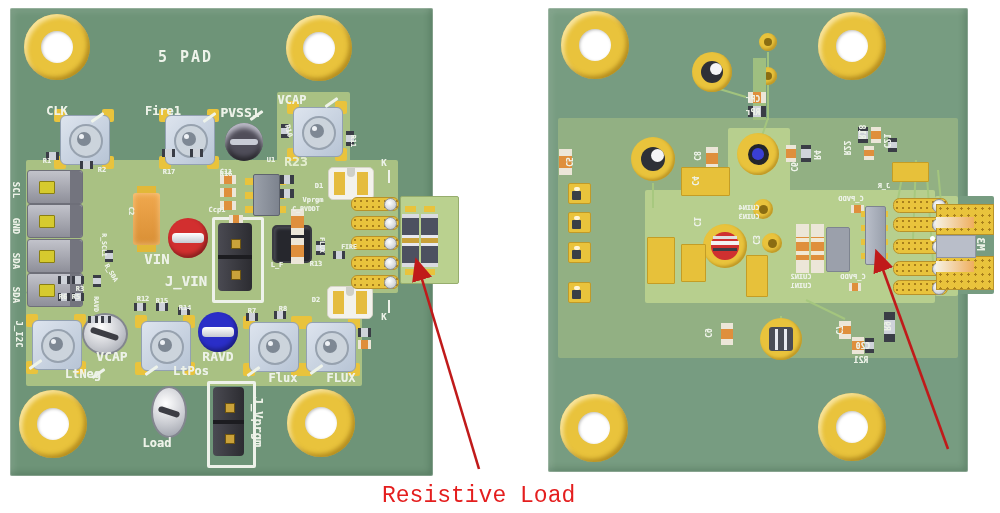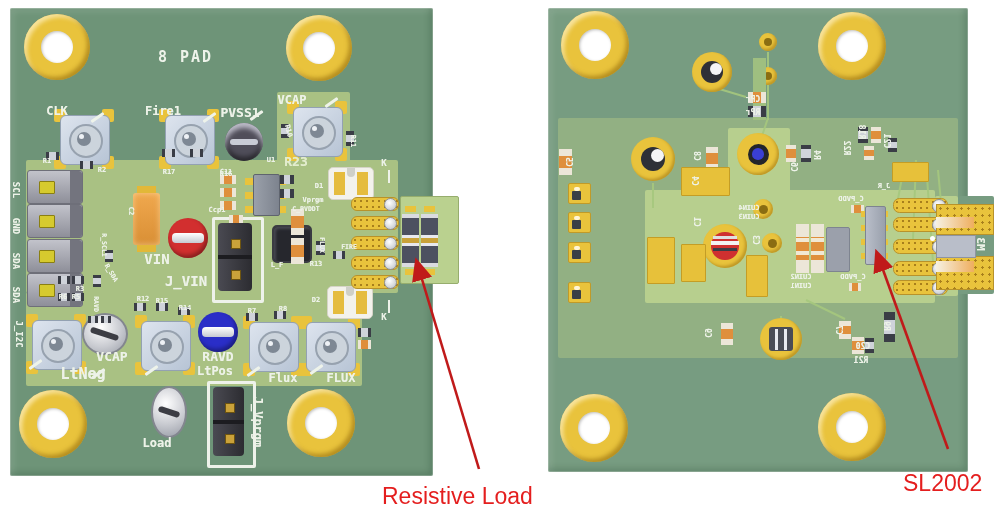--- a/index.html
+++ b/index.html
@@ -18,21 +18,21 @@
              background-size:10px 10px;}
   .dots-tab{background-image:radial-gradient(circle,#8b6d1f 1px,transparent 1.5px),
              radial-gradient(circle,rgba(255,255,255,.85) .8px,transparent 1.3px);
              background-size:7px 7px,11px 11px;background-position:0 0,3px 4px;}
   .sk{position:absolute;color:#edf2e8;font-weight:bold;white-space:pre;line-height:1;
       transform-origin:center;text-shadow:0 0 .5px rgba(240,245,235,.6);}
   .title-text{position:absolute;color:#eef3ea;font-weight:bold;}
   #t-main{left:103px;top:18px;font-size:15px;letter-spacing:.6px;}
   #t-sub{left:158px;top:48px;font-size:15px;letter-spacing:2px;}
   .ann{position:absolute;font-family:"Liberation Sans","DejaVu Sans",sans-serif;color:#e41e1e;}
-  #ann-left{left:382px;top:483px;font-size:23px;}
+  #ann-left{left:382px;top:483px;font-size:23px;font-family:Liberation Mono, monospace;}
   #ann-right{left:903px;top:470px;font-size:23px;}
   svg.ovl{position:absolute;left:0;top:0;pointer-events:none;}
 </style>
 </head>
 <body>
 
 <div id="stage">
 
   <div class="board" id="board-L"></div>
   <div class="board" id="board-R"></div>
@@ -589,22 +589,22 @@
       <span class="sk" style="left: 384px; top: 317px; font-size: 9px; transform: translate(-50%, -50%) rotate(0deg);">K</span>
       <span class="sk" style="left: 80px; top: 289px; font-size: 7px; transform: translate(-50%, -50%) rotate(0deg);">R3</span>
       <span class="sk" style="left: 63px; top: 297px; font-size: 7px; transform: translate(-50%, -50%) rotate(0deg);">R6</span>
       <span class="sk" style="left: 76px; top: 297px; font-size: 7px; transform: translate(-50%, -50%) rotate(0deg);">R5</span>
       <span class="sk" style="left: 143px; top: 299px; font-size: 7px; transform: translate(-50%, -50%) rotate(0deg);">R12</span>
       <span class="sk" style="left: 162px; top: 301px; font-size: 7px; transform: translate(-50%, -50%) rotate(0deg);">R15</span>
       <span class="sk" style="left: 185px; top: 308px; font-size: 7px; transform: translate(-50%, -50%) rotate(0deg);">R14</span>
       <span class="sk" style="left: 252px; top: 311px; font-size: 7px; transform: translate(-50%, -50%) rotate(0deg);">R7</span>
       <span class="sk" style="left: 283px; top: 309px; font-size: 7px; transform: translate(-50%, -50%) rotate(0deg);">R8</span>
       <span class="sk" style="left: 112px; top: 356px; font-size: 13px; transform: translate(-50%, -50%) rotate(0deg);">VCAP</span>
-      <span class="sk" style="left: 83px; top: 374px; font-size: 15px; transform: translate(-50%, -50%) rotate(0deg);">LtNeg</span>
-      <span class="sk" style="left: 191px; top: 371px; font-size: 12px; transform: translate(-50%, -50%) rotate(0deg); margin-left: 24px;">LtPos</span>
+      <span class="sk" style="left: 83px; top: 374px; font-size: 12px; transform: translate(-50%, -50%) rotate(0deg);">LtNeg</span>
+      <span class="sk" style="left: 191px; top: 371px; font-size: 12px; transform: translate(-50%, -50%) rotate(0deg);">LtPos</span>
       <span class="sk" style="left: 218px; top: 356px; font-size: 13px; transform: translate(-50%, -50%) rotate(0deg);">RAVD</span>
       <span class="sk" style="left: 283px; top: 378px; font-size: 12px; transform: translate(-50%, -50%) rotate(0deg);">Flux</span>
       <span class="sk" style="left: 341px; top: 378px; font-size: 12px; transform: translate(-50%, -50%) rotate(0deg);">FLUX</span>
       <span class="sk" style="left: 157px; top: 443px; font-size: 12px; transform: translate(-50%, -50%) rotate(0deg);">Load</span>
       <span class="sk" style="left: 288px; top: 131px; font-size: 7px; transform: translate(-50%, -50%) rotate(75deg);">R10</span>
       <span class="sk" style="left: 352px; top: 141px; font-size: 7px; transform: translate(-50%, -50%) rotate(90deg);">R11</span>
       <span class="sk" style="left: 130px; top: 211px; font-size: 7px; transform: translate(-50%, -50%) rotate(90deg);">C2</span>
       <span class="sk" style="left: 104px; top: 245px; font-size: 6.5px; transform: translate(-50%, -50%) rotate(90deg);">R_SCL1</span>
       <span class="sk" style="left: 111px; top: 273px; font-size: 6.5px; transform: translate(-50%, -50%) rotate(60deg);">R_SDA</span>
       <span class="sk" style="left: 96px; top: 304px; font-size: 6.5px; transform: translate(-50%, -50%) rotate(90deg);">RAVD</span>
@@ -635,27 +635,26 @@
       <span class="sk" style="left: 851px; top: 199px; font-size: 7px; transform: translate(-50%, -50%) rotate(0deg) scaleX(-1);">C_PVDD</span>
       <span class="sk" style="left: 853px; top: 277px; font-size: 7px; transform: translate(-50%, -50%) rotate(0deg) scaleX(-1);">C_PVDD</span>
       <span class="sk" style="left: 707px; top: 333px; font-size: 8px; transform: translate(-50%, -50%) rotate(90deg) scaleX(-1);">C9</span>
       <span class="sk" style="left: 838px; top: 330px; font-size: 8px; transform: translate(-50%, -50%) rotate(90deg) scaleX(-1);">C7</span>
       <span class="sk" style="left: 863px; top: 347px; font-size: 8px; transform: translate(-50%, -50%) rotate(0deg) scaleX(-1);">C20</span>
       <span class="sk" style="left: 861px; top: 361px; font-size: 8px; transform: translate(-50%, -50%) rotate(0deg) scaleX(-1);">R21</span>
       <span class="sk" style="left: 886px; top: 326px; font-size: 8px; transform: translate(-50%, -50%) rotate(90deg) scaleX(-1);">R9</span>
       <span class="sk" style="left: 980px; top: 244px; font-size: 11px; transform: translate(-50%, -50%) rotate(90deg) scaleX(-1);">M3</span>
     </div>
 
-  <div class="title-text" id="t-sub">8 PAD</div>
+  <div class="title-text" id="t-sub">5 PAD</div>
 
   <svg class="ovl" width="1000" height="513">
     <defs>
       <marker id="ah" markerWidth="9" markerHeight="8" refX="1.5" refY="4" orient="auto">
         <path d="M0,0 L9,4 L0,8 Z" fill="#c01a1a"></path>
       </marker>
     </defs>
     <line x1="479" y1="469" x2="421" y2="276" stroke="#c01a1a" stroke-width="2.6" marker-end="url(#ah)"></line>
     <line x1="948" y1="449" x2="882" y2="267" stroke="#c01a1a" stroke-width="2.6" marker-end="url(#ah)"></line>
   </svg>
 
   <div class="ann" id="ann-left">Resistive Load</div>
-  <div class="ann" id="ann-right">SL2002</div>
 </div>
 
 </body></html>

